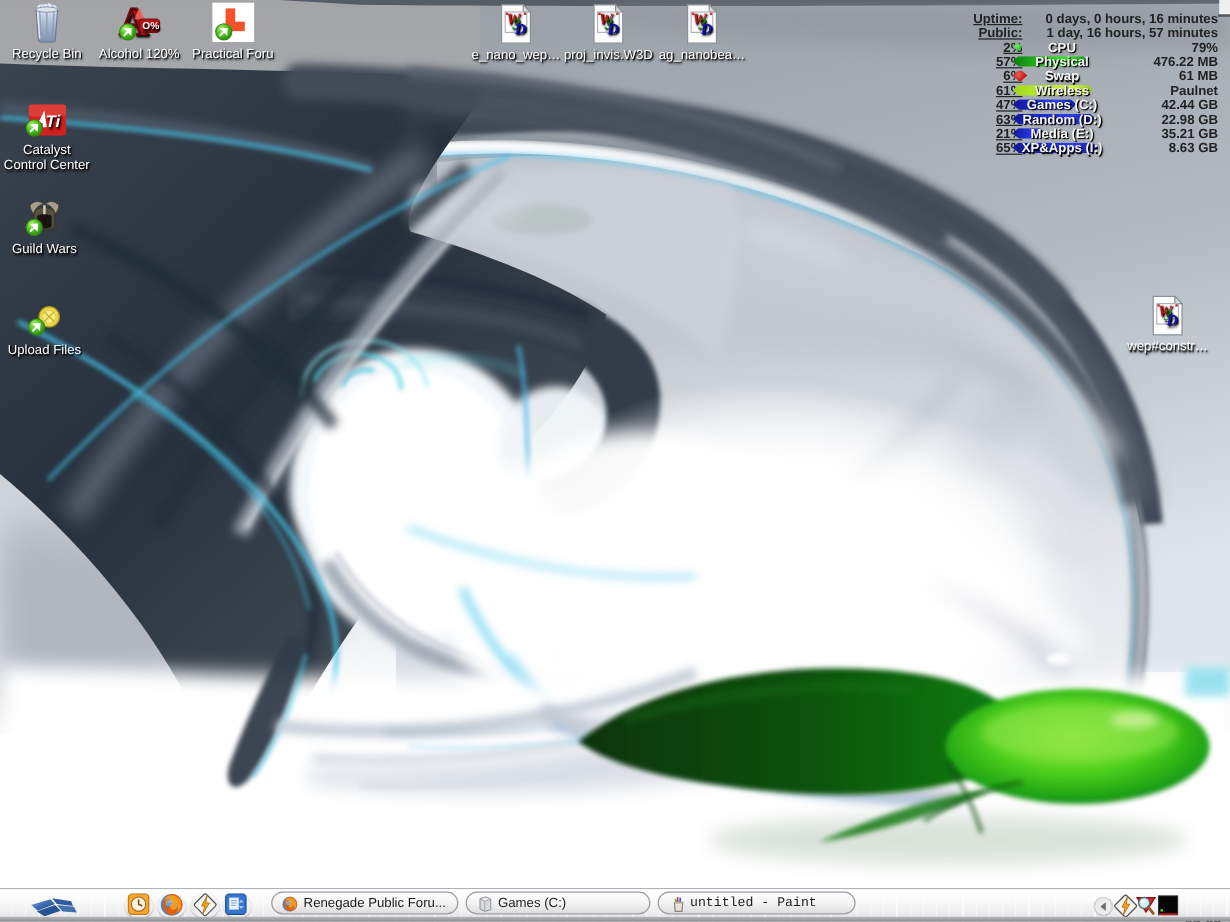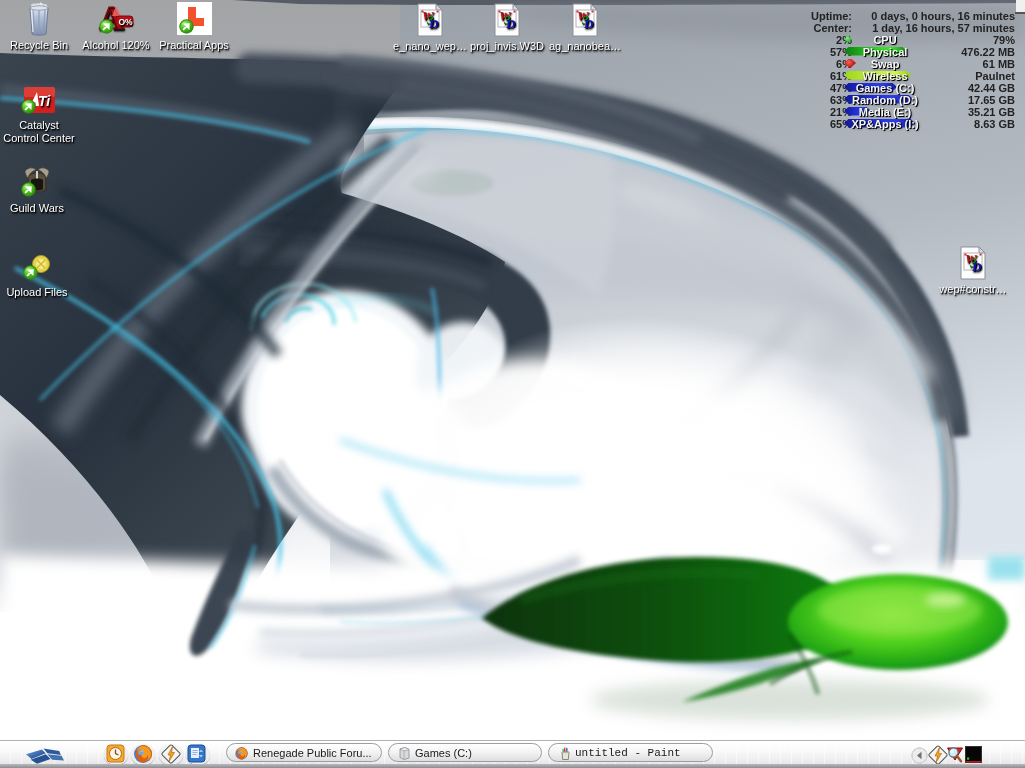--- a/index.html
+++ b/index.html
@@ -1,21 +1,21 @@
 <!DOCTYPE html>
 <html><head><meta charset="utf-8">
 <style>
 html,body{margin:0;padding:0;width:1025px;height:768px;overflow:hidden;background:#a8aaac;}
 body{font-family:"Liberation Sans", sans-serif;}
 #wall{position:absolute;left:0;top:0;width:1025px;height:768px;}
 .icn{position:absolute;width:90px;text-align:center;color:#fff;font-size:11px;line-height:13px;text-shadow:1px 1px 1px #000,1px 2px 2px rgba(0,0,0,.8);}
 .icn svg{display:block;margin:0 auto 3px auto;}
 #stats{position:absolute;left:810px;top:10px;width:205px;font-size:11px;font-weight:bold;color:#222;}
 .srow{position:absolute;height:12px;width:205px;}
-.sl{position:absolute;right:163px;top:0;white-space:nowrap;}
+.sl{position:absolute;right:163px;top:0;white-space:nowrap;text-decoration:underline;}
 .sv{position:absolute;right:0px;top:0;white-space:nowrap;}
 .bar{position:absolute;left:34px;top:1px;height:9px;}
 .blab{position:absolute;left:0px;width:150px;text-align:center;top:0;color:#f6f6f6;text-shadow:1px 1px 0 #000,1px 1px 2px rgba(0,0,0,.7);}
 #taskbar{position:absolute;left:0;top:740px;width:1025px;height:28px;background:repeating-linear-gradient(90deg, rgba(255,255,255,0) 0 10px, rgba(255,255,255,0.55) 10px 11px),linear-gradient(#ffffff,#fafafa 35%,#ececee 75%,#dcdcde);border-top:1px solid #aeb2b6;box-sizing:border-box;}#taskbar:after{content:"";position:absolute;left:0;bottom:0;width:1025px;height:4px;background:linear-gradient(#b9babd,#8a8c90);}
 #taskbar:before{content:"";position:absolute;left:0;top:0;width:1025px;height:1px;background:#fff;}
 .tbtn{position:absolute;top:2px;height:19px;border:1px solid #9a9da1;border-radius:10px;background:linear-gradient(#ffffff,#f1f1f1 55%,#dddddf);box-sizing:border-box;font-size:11px;color:#1a1a1a;}
 .tbtn span{position:absolute;left:26px;top:3px;white-space:nowrap;}
 .clock{position:absolute;right:7px;top:23px;font-size:12px;font-weight:bold;color:#000;}
 </style></head>
 <body>
@@ -251,21 +251,21 @@
       <svg width="36" height="34" viewBox="0 0 36 34">
 <rect x="1" y="0" width="35" height="33" fill="#fff"></rect>
 <rect x="12" y="5" width="8" height="16" fill="#f4512c"></rect>
 <rect x="12" y="16" width="16" height="8" fill="#f4512c"></rect>
 <g transform="translate(3,17)">
 <circle cx="7.5" cy="7.5" r="7.2" fill="#2c8a10"></circle>
 <circle cx="7.5" cy="7.5" r="6.3" fill="url(#agr)"></circle>
 <path d="M4.6,10.4 L9.4,5.6 M9.6,9 L9.8,5.2 L6,5.4 Z" stroke="#fff" stroke-width="1.8" fill="#fff" stroke-linecap="round"></path>
 </g>
       </svg>
-      <div>Practical Apps</div>
+      <div>Practical Foru</div>
     </div>
 <div class="icn" style="left:385px;top:3px;width:90px">
       <svg width="34" height="34" viewBox="0 0 34 34">
 <path d="M5,1 L23,1 L29,7 L29,33 L5,33 Z" fill="#fdfdfd" stroke="#8a8f98" stroke-width="1"></path>
 <path d="M23,1 L23,7 L29,7 Z" fill="#d6dadf" stroke="#8a8f98" stroke-width="1"></path>
 <rect x="8" y="7" width="18" height="17" fill="#fff" stroke="#b0b4ba" stroke-width="1"></rect>
 <rect x="8.5" y="7.5" width="2" height="2" fill="#d03030"></rect>
         <rect x="23.5" y="7.5" width="2" height="2" fill="#d03030"></rect>
 <text x="9" y="17" font-family="Liberation Serif" font-style="italic" font-weight="bold" font-size="13" fill="#cc1111">W</text>
 <text x="14" y="21" font-family="Liberation Serif" font-style="italic" font-weight="bold" font-size="13" fill="#118811">3</text>
@@ -356,21 +356,21 @@
       <div>wep#constr…</div>
     </div>
 </div>
 
 <div id="stats">
 <div class="srow" style="top:0px">
       <span class="sl">Uptime:</span>
       <span class="sv">0 days, 0 hours, 16 minutes</span>
     </div>
 <div class="srow" style="top:12px">
-      <span class="sl">Center:</span>
+      <span class="sl">Public:</span>
       <span class="sv">1 day, 16 hours, 57 minutes</span>
     </div>
 <div class="srow" style="top:23.5px">
       <span class="sl">2%</span>
       <div class="bar" style="width:8px;background:radial-gradient(circle at 40% 35%, #7fe87f, #1fb81f 60%, #0d7a0d);clip-path:polygon(0 50%,5px 0,calc(100% - 5px) 0,100% 50%,calc(100% - 5px) 100%,5px 100%)"></div>
       <div class="blab">CPU</div>
       <span class="sv">79%</span>
     </div>
 <div class="srow" style="top:35.5px">
       <span class="sl">57%</span>
@@ -393,21 +393,21 @@
 <div class="srow" style="top:71.5px">
       <span class="sl">47%</span>
       <div class="bar" style="width:53px;background:linear-gradient(90deg,#101a96,#2230d8 45%,#2f3fe8 70%,#111b9c);clip-path:polygon(0 50%,5px 0,calc(100% - 5px) 0,100% 50%,calc(100% - 5px) 100%,5px 100%)"></div>
       <div class="blab">Games (C:)</div>
       <span class="sv">42.44 GB</span>
     </div>
 <div class="srow" style="top:83.5px">
       <span class="sl">63%</span>
       <div class="bar" style="width:69px;background:linear-gradient(90deg,#101a96,#2230d8 45%,#2f3fe8 70%,#111b9c);clip-path:polygon(0 50%,5px 0,calc(100% - 5px) 0,100% 50%,calc(100% - 5px) 100%,5px 100%)"></div>
       <div class="blab">Random (D:)</div>
-      <span class="sv">17.65 GB</span>
+      <span class="sv">22.98 GB</span>
     </div>
 <div class="srow" style="top:95.5px">
       <span class="sl">21%</span>
       <div class="bar" style="width:27px;background:linear-gradient(90deg,#101a96,#2230d8 45%,#2f3fe8 70%,#111b9c);clip-path:polygon(0 50%,5px 0,calc(100% - 5px) 0,100% 50%,calc(100% - 5px) 100%,5px 100%)"></div>
       <div class="blab">Media (E:)</div>
       <span class="sv">35.21 GB</span>
     </div>
 <div class="srow" style="top:107.5px">
       <span class="sl">65%</span>
       <div class="bar" style="width:71px;background:linear-gradient(90deg,#101a96,#2230d8 45%,#2f3fe8 70%,#111b9c);clip-path:polygon(0 50%,5px 0,calc(100% - 5px) 0,100% 50%,calc(100% - 5px) 100%,5px 100%)"></div>

